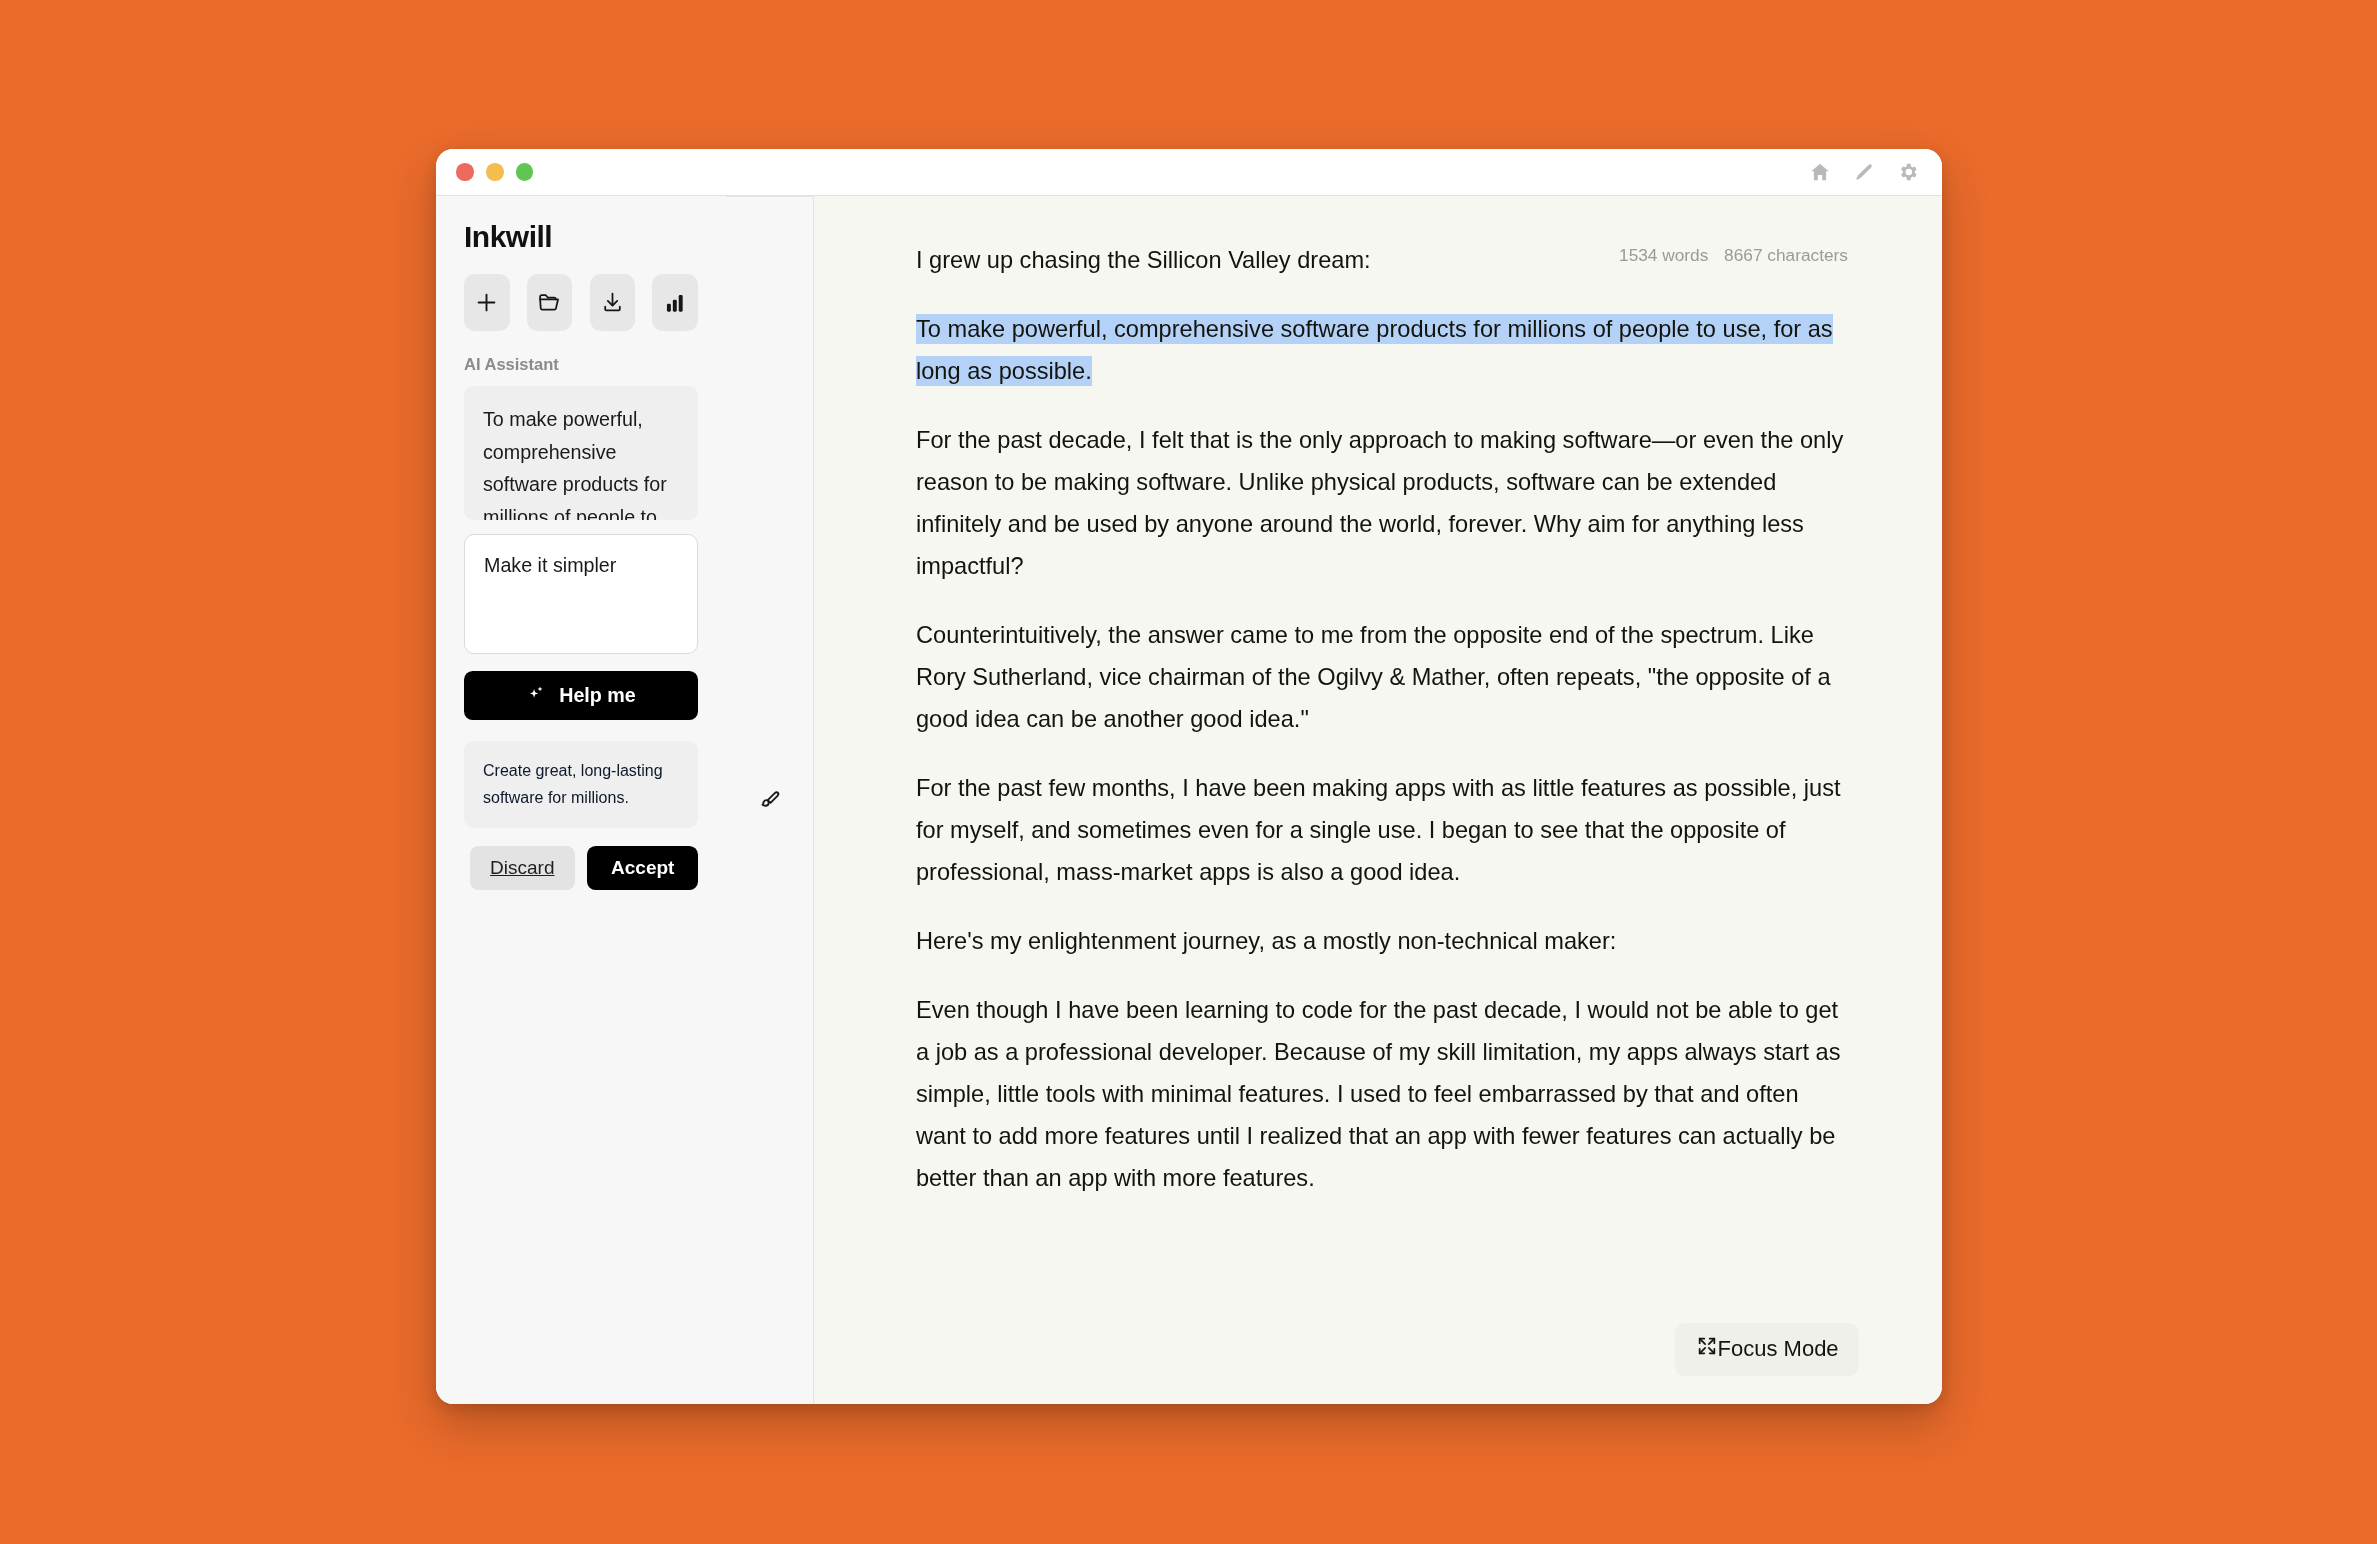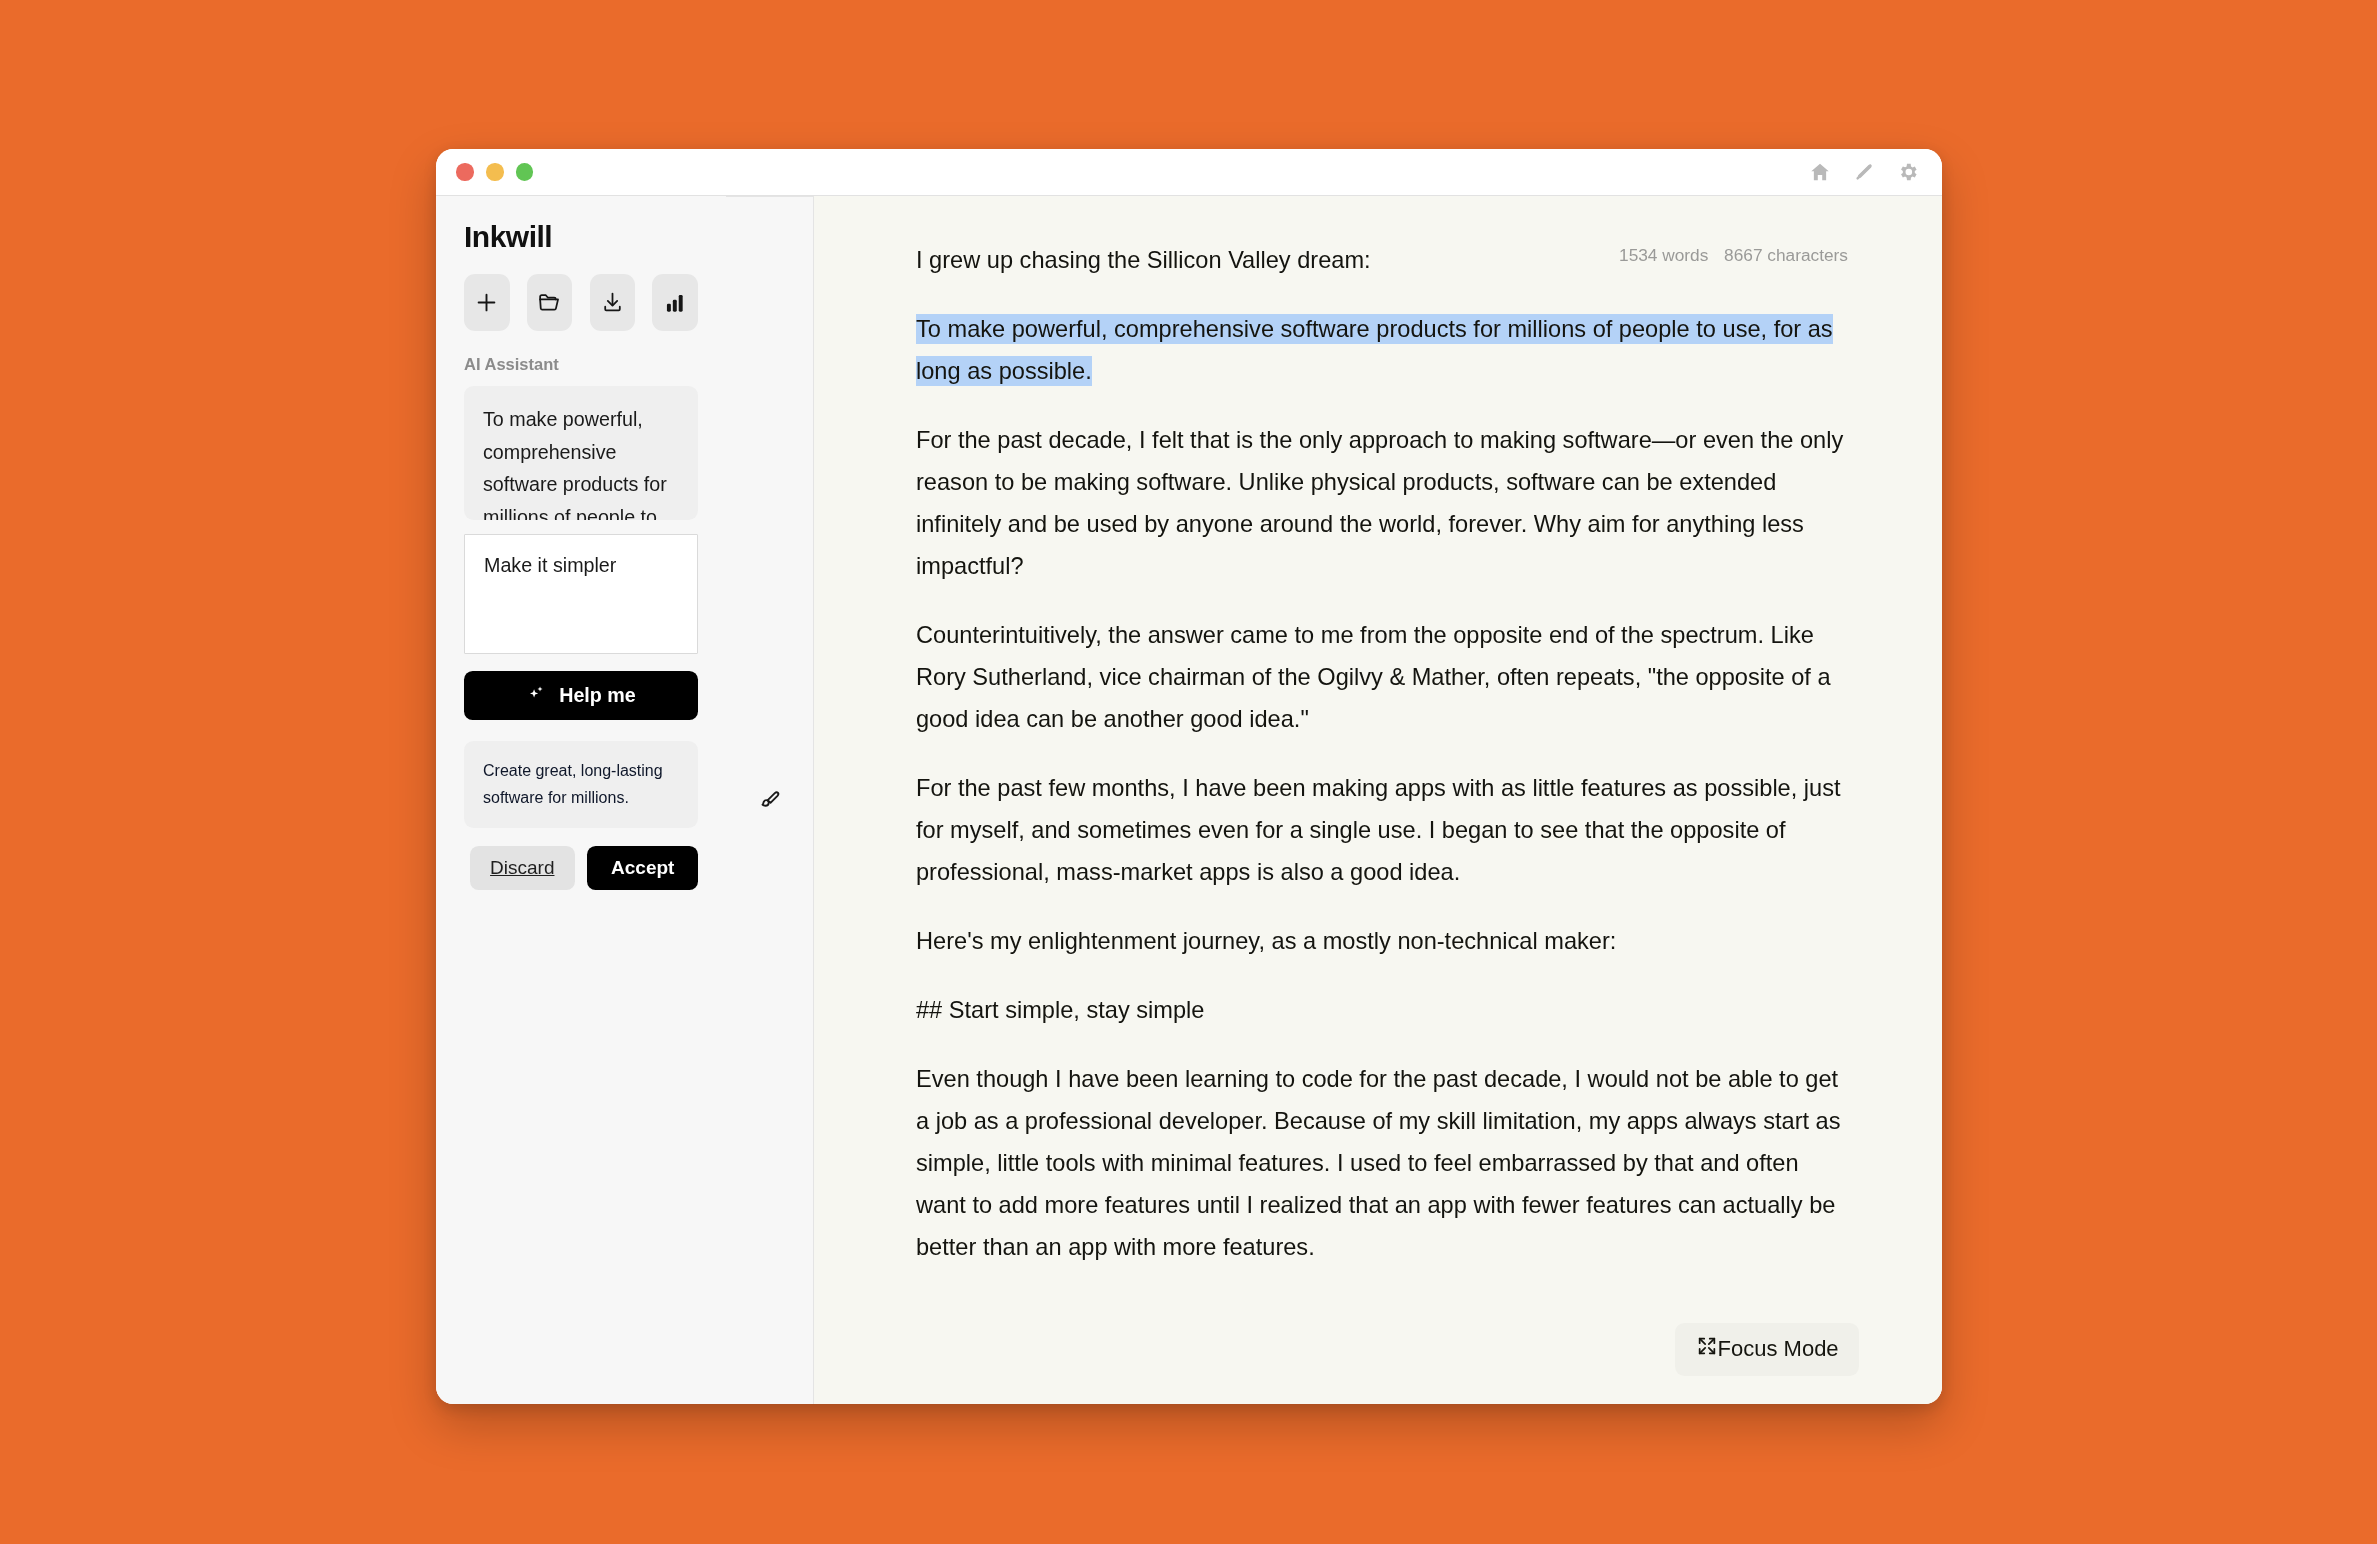--- a/index.html
+++ b/index.html
@@ -112,21 +112,21 @@
     font-size: 19.7px;
     line-height: 1.65;
     color: #1a1a1a;
   }
 
   .prompt-input {
     width: 100%;
     height: 120px;
     background: #ffffff;
     border: 0.8px solid #dadada;
-    border-radius: 1px;
+    border-radius: 10px;
     padding: 15.7px 19px;
     font-family: "Liberation Sans", sans-serif;
     font-size: 19.7px;
     line-height: 1.5;
     color: #1a1a1a;
     resize: none;
     outline: none;
     display: block;
     margin-bottom: 17.3px;
   }
@@ -370,21 +370,20 @@
 
     <main class="editor">
       <div class="editor-scroll">
         <div class="doc">
           <p><span>I grew up chasing the Sillicon Valley dream:</span></p>
           <p class="selected"><span class="sel">To make powerful, comprehensive software products for millions of people to use, for as long as possible.</span></p>
           <p><span>For the past decade, I felt that is the only approach to making software—or even the only reason to be making software. Unlike physical products, software can be extended infinitely and be used by anyone around the world, forever. Why aim for anything less impactful?</span></p>
           <p><span>Counterintuitively, the answer came to me from the opposite end of the spectrum. Like Rory Sutherland, vice chairman of the Ogilvy &amp; Mather, often repeats, "the opposite of a good idea can be another good idea."</span></p>
           <p><span>For the past few months, I have been making apps with as little features as possible, just for myself, and sometimes even for a single use. I began to see that the opposite of professional, mass-market apps is also a good idea.</span></p>
           <p><span>Here's my enlightenment journey, as a mostly non-technical maker:</span></p>
-          <p><span>## Start simple, stay simple</span></p>
           <p><span>Even though I have been learning to code for the past decade, I would not be able to get a job as a professional developer. Because of my skill limitation, my apps always start as simple, little tools with minimal features. I used to feel embarrassed by that and often want to add more features until I realized that an app with fewer features can actually be better than an app with more features.</span></p>
         </div>
       </div>
 
       <div class="wordcount">
         <span>1534 words</span>
         <span>8667 characters</span>
       </div>
 
       <button class="focus-btn">

